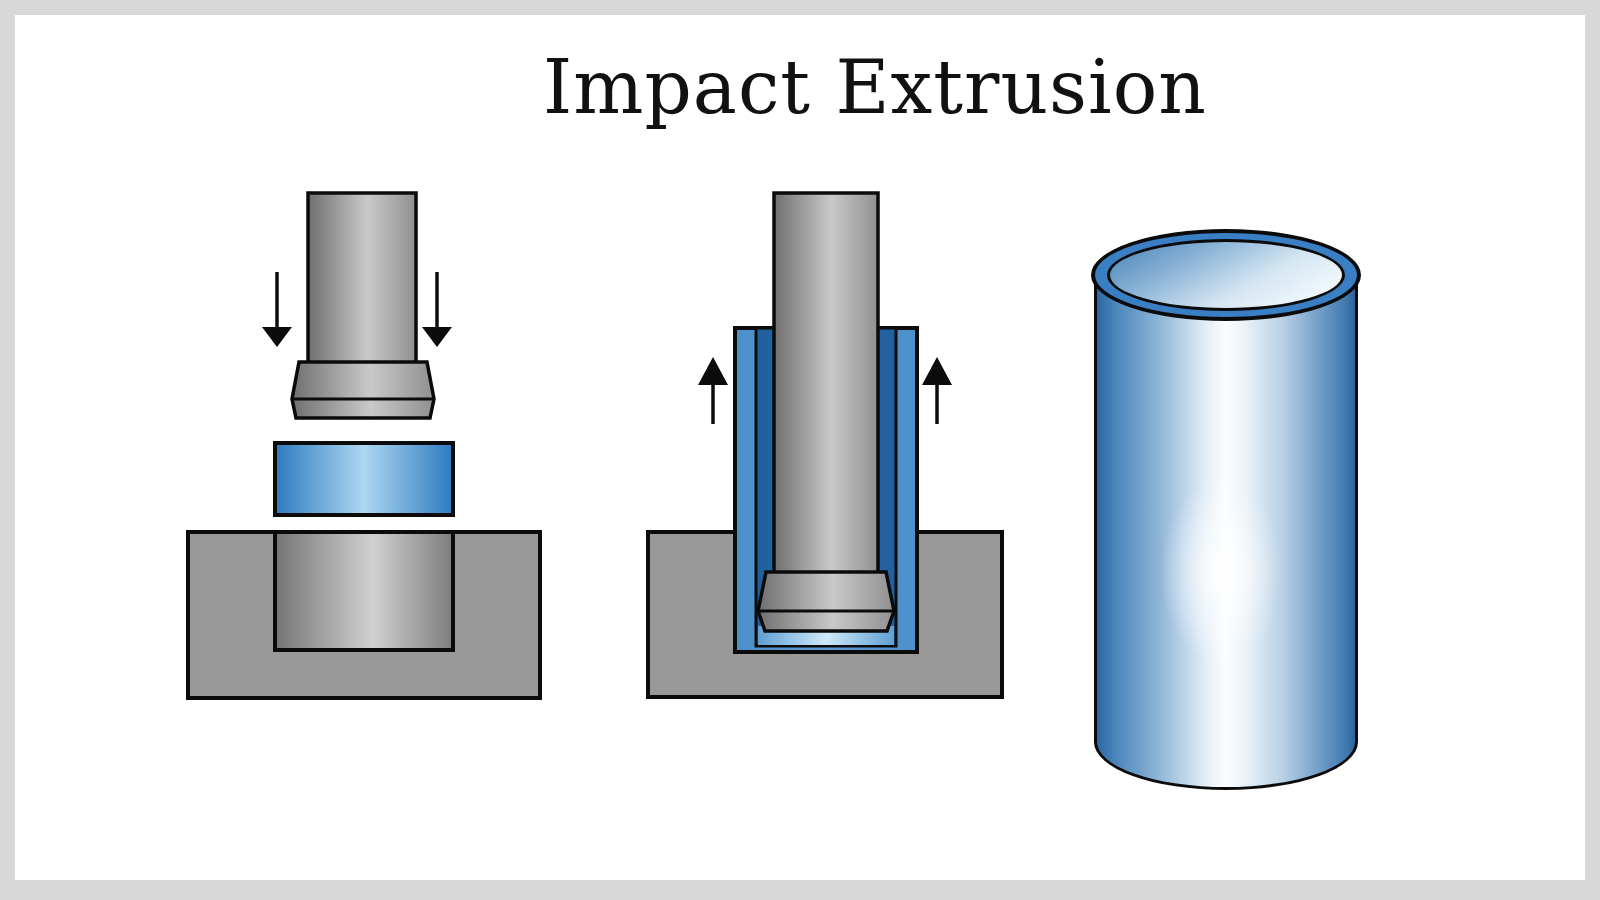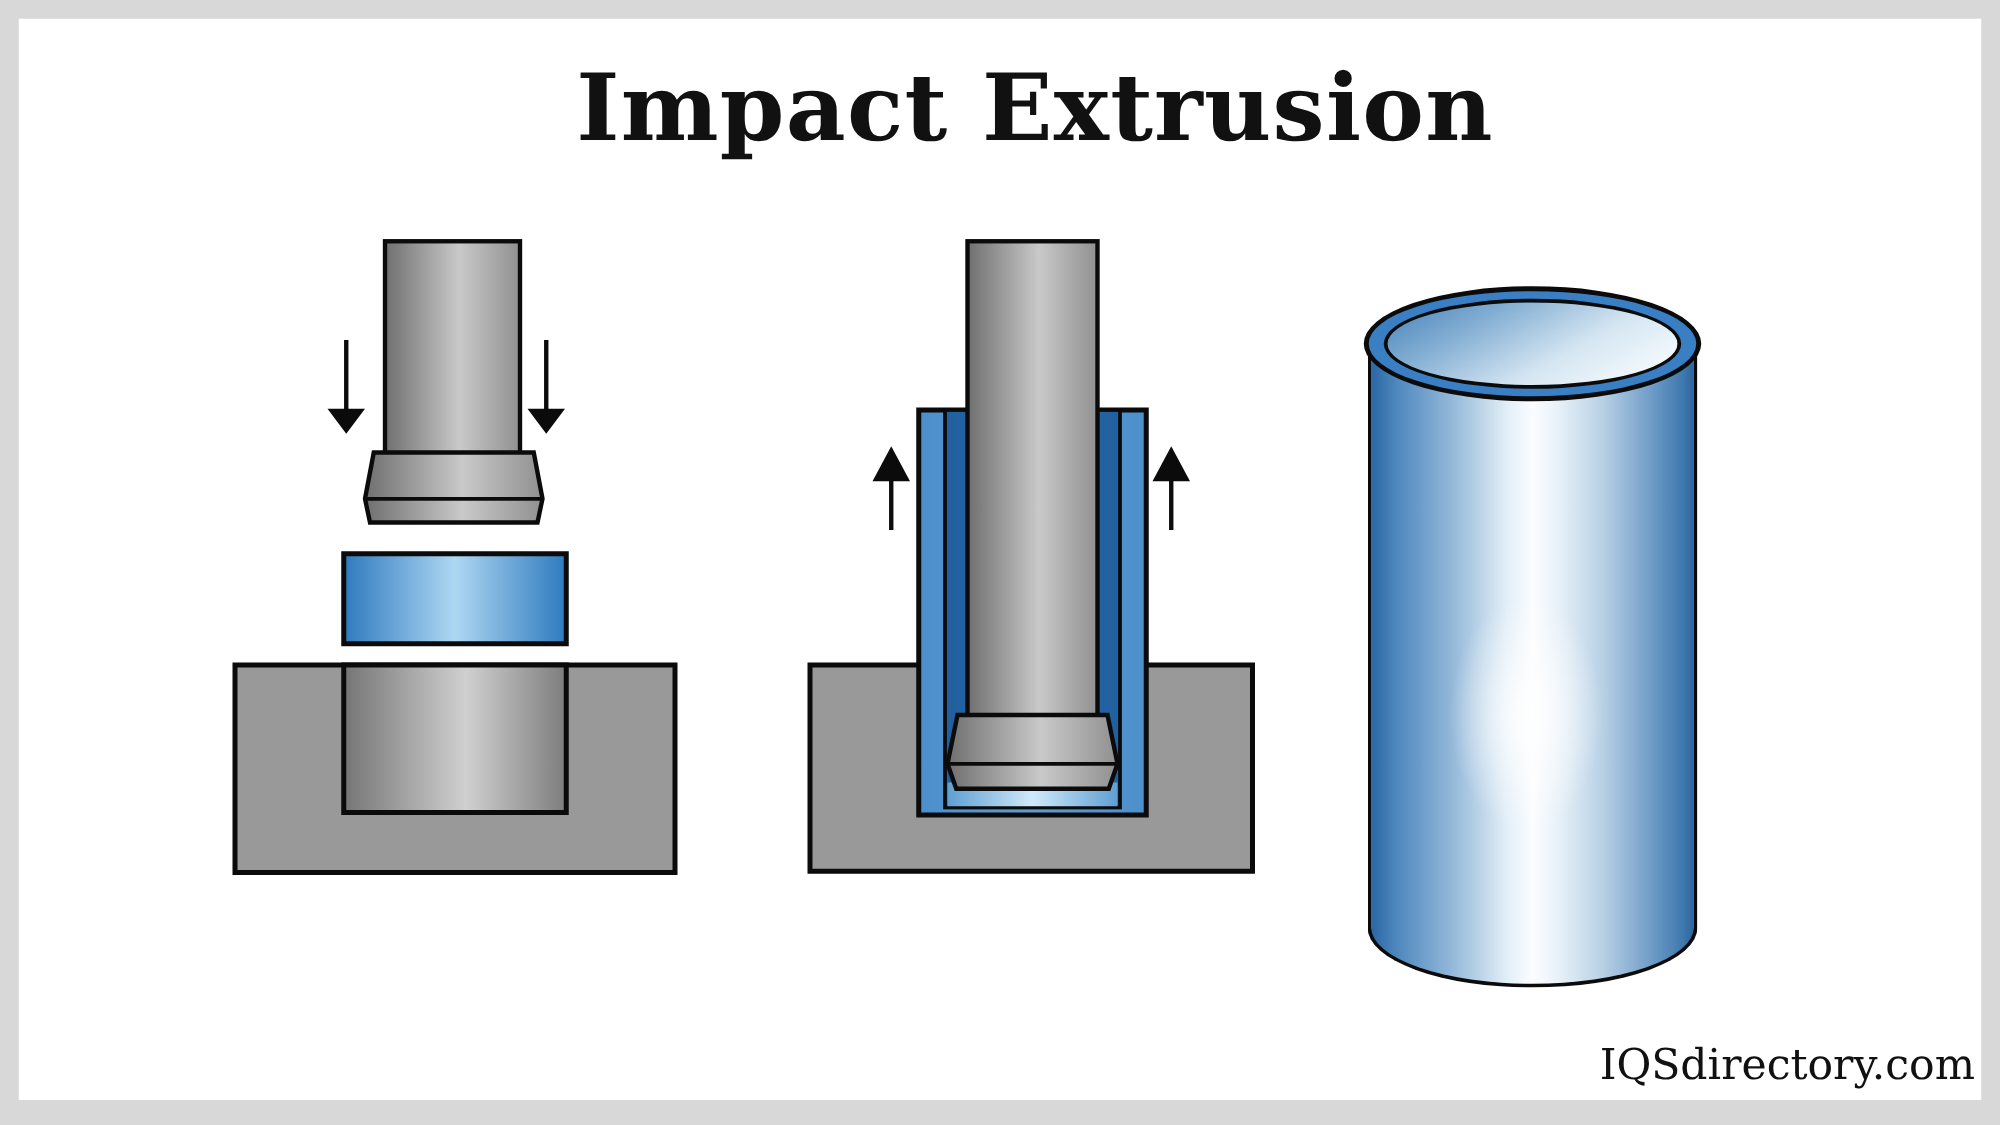--- a/index.html
+++ b/index.html
@@ -9,22 +9,22 @@
     --outline:#0b0b0b;
     --die-gray:#999999;
     --rim-blue:#3a7ec4;
   }
   *{box-sizing:border-box;margin:0;padding:0}
   html,body{width:1600px;height:900px;overflow:hidden}
   body{background:var(--frame-bg);font-family:"DejaVu Serif","Liberation Serif",serif;}
   .stage{position:relative;width:1600px;height:900px;}
   .canvas{position:absolute;left:15px;top:15px;width:1570px;height:865px;background:var(--canvas-bg);}
   .title{
-    position:absolute;top:44px;left:828px;transform:translateX(-50%);
-    font-size:74px;font-weight:700;color:var(--text);white-space:nowrap;letter-spacing:1px;text-align:right;
+    position:absolute;top:44px;left:875px;transform:translateX(-50%);
+    font-size:74px;font-weight:400;color:var(--text);white-space:nowrap;letter-spacing:1px;text-align:right;
   }
   .watermark{
     position:absolute;top:832px;left:1580px;transform:translateX(-100%);
     font-size:34px;color:var(--text);white-space:nowrap;
   }
   svg{position:absolute;overflow:visible}
   .svg1{left:180px;top:185px}
   .svg2{left:645px;top:185px}
   
   .cup-body{
@@ -124,14 +124,13 @@
       <polygon points="922,385 952,385 937,357" fill="var(--outline,#0b0b0b)"></polygon>
     </g>
   </svg>
 
   <div>
     <div class="cup-body"></div>
     <div class="cup-rim"></div>
     <div class="cup-opening"></div>
   </div>
 
-  <div class="watermark">IQSdirectory.com</div>
 </div>
 
 </body></html>

